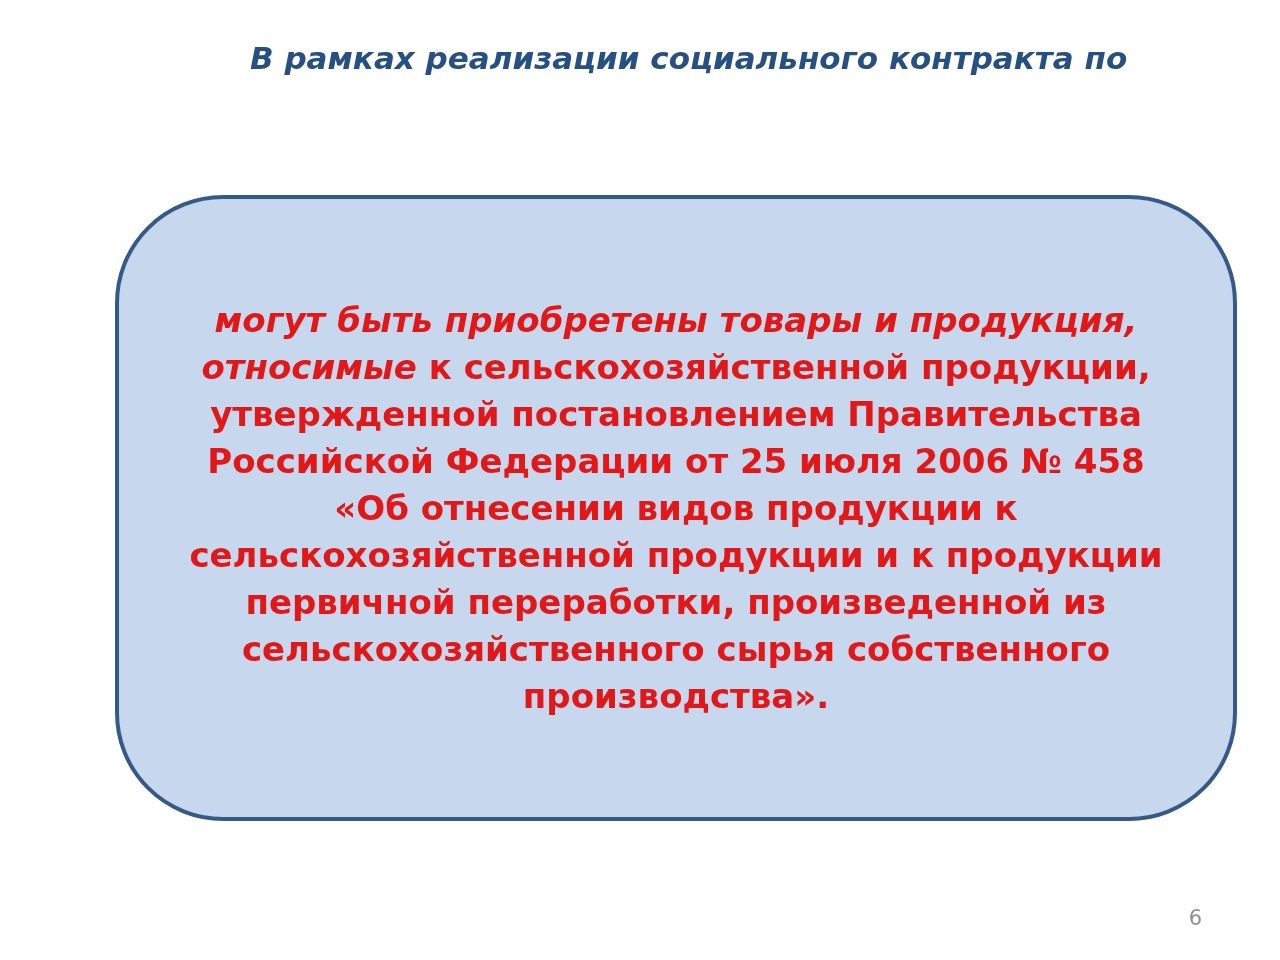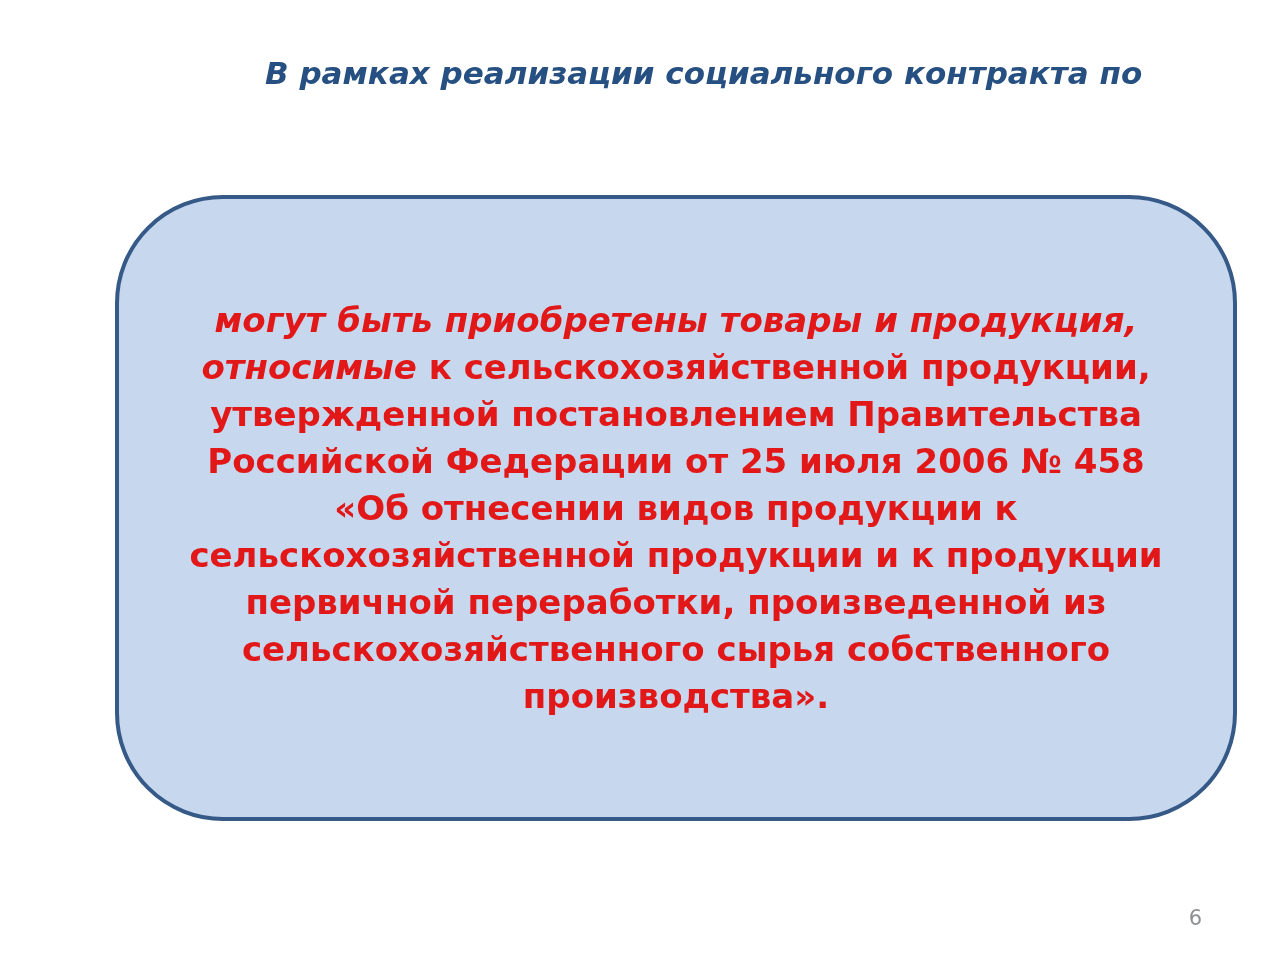--- a/index.html
+++ b/index.html
@@ -12,21 +12,21 @@
     height: 960px;
     background: var(--bg, #ffffff);
     font-family: "DejaVu Sans", sans-serif;
     overflow: hidden;
   }
   .slide-title {
     position: absolute;
     left: 100px;
     top: 38px;
     width: 1090px;
-    margin: 15px;
+    margin: 0;
     font-size: 31px;
     line-height: 41px;
     font-weight: bold;
     font-style: italic;
     color: var(--title-color, #265081);
     text-indent: 150px;
     text-align: left;
   }
   .rounded-box {
     position: absolute;

